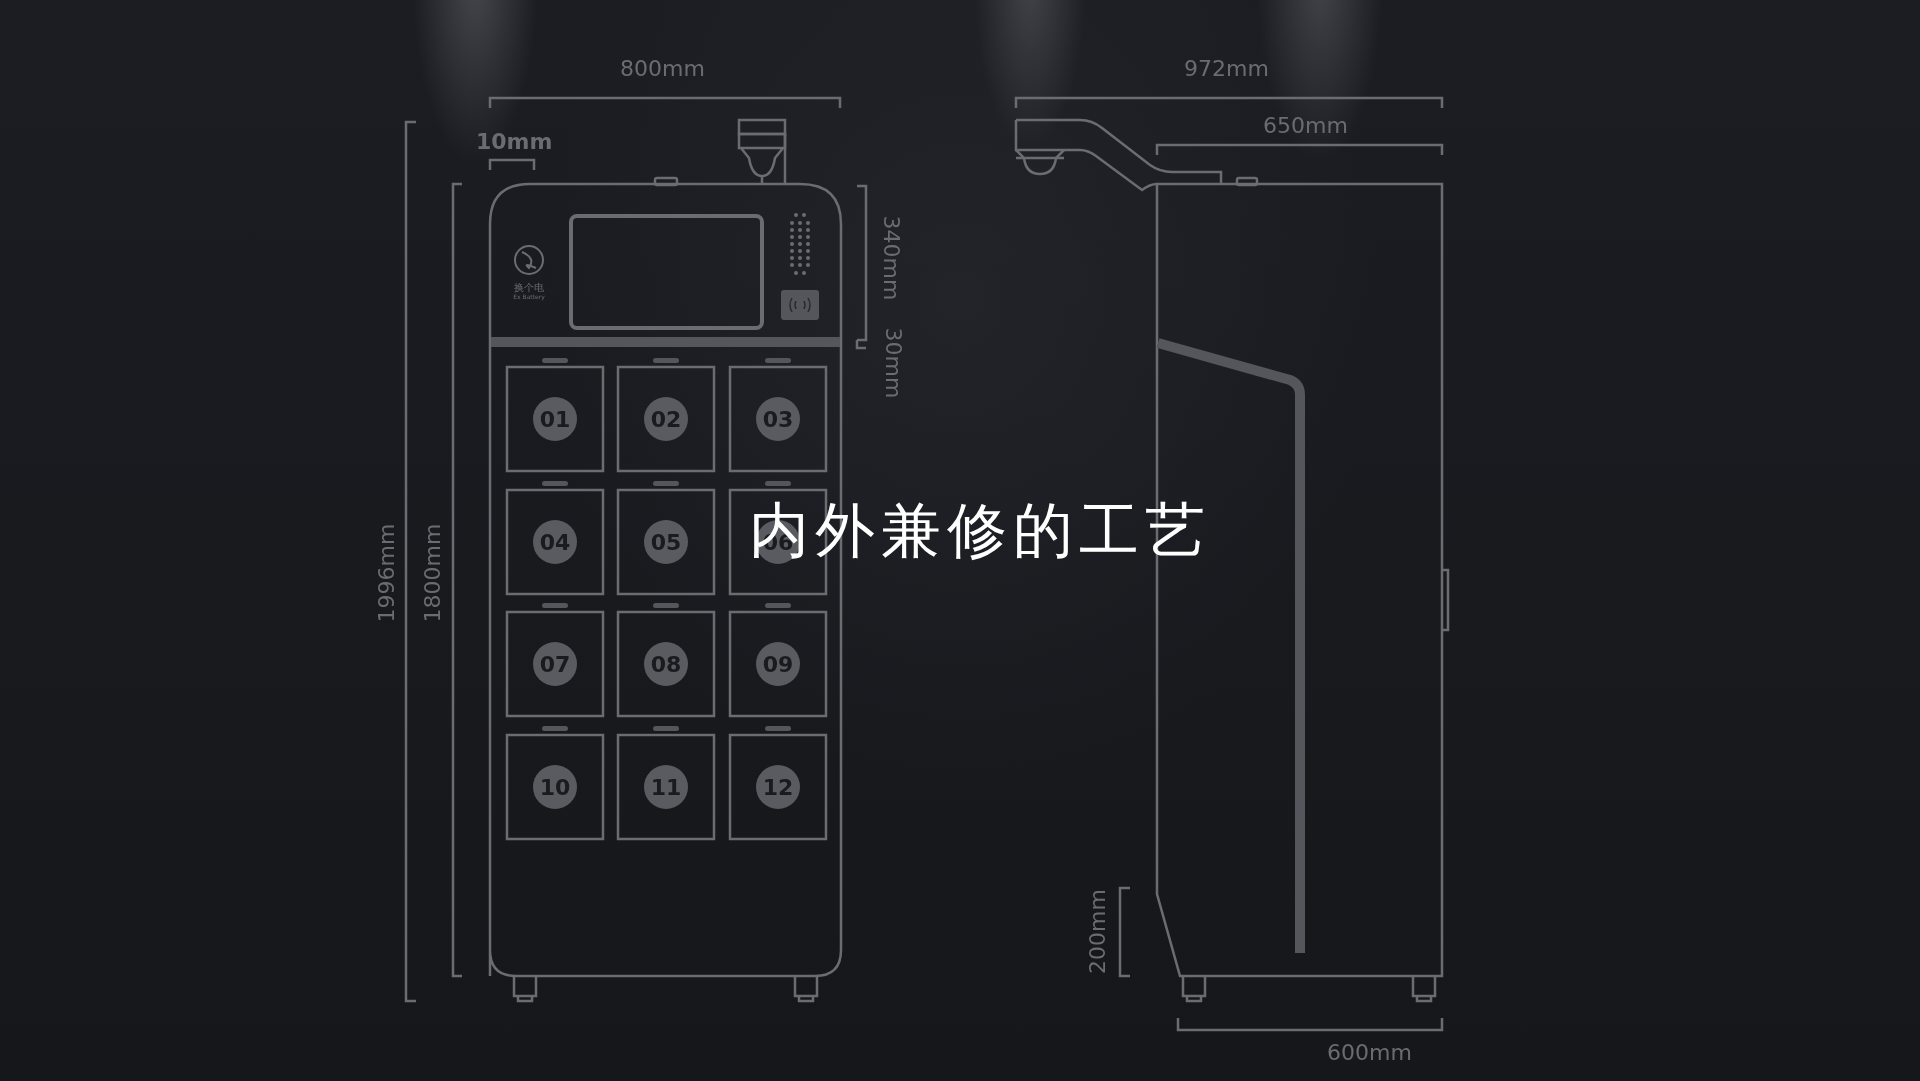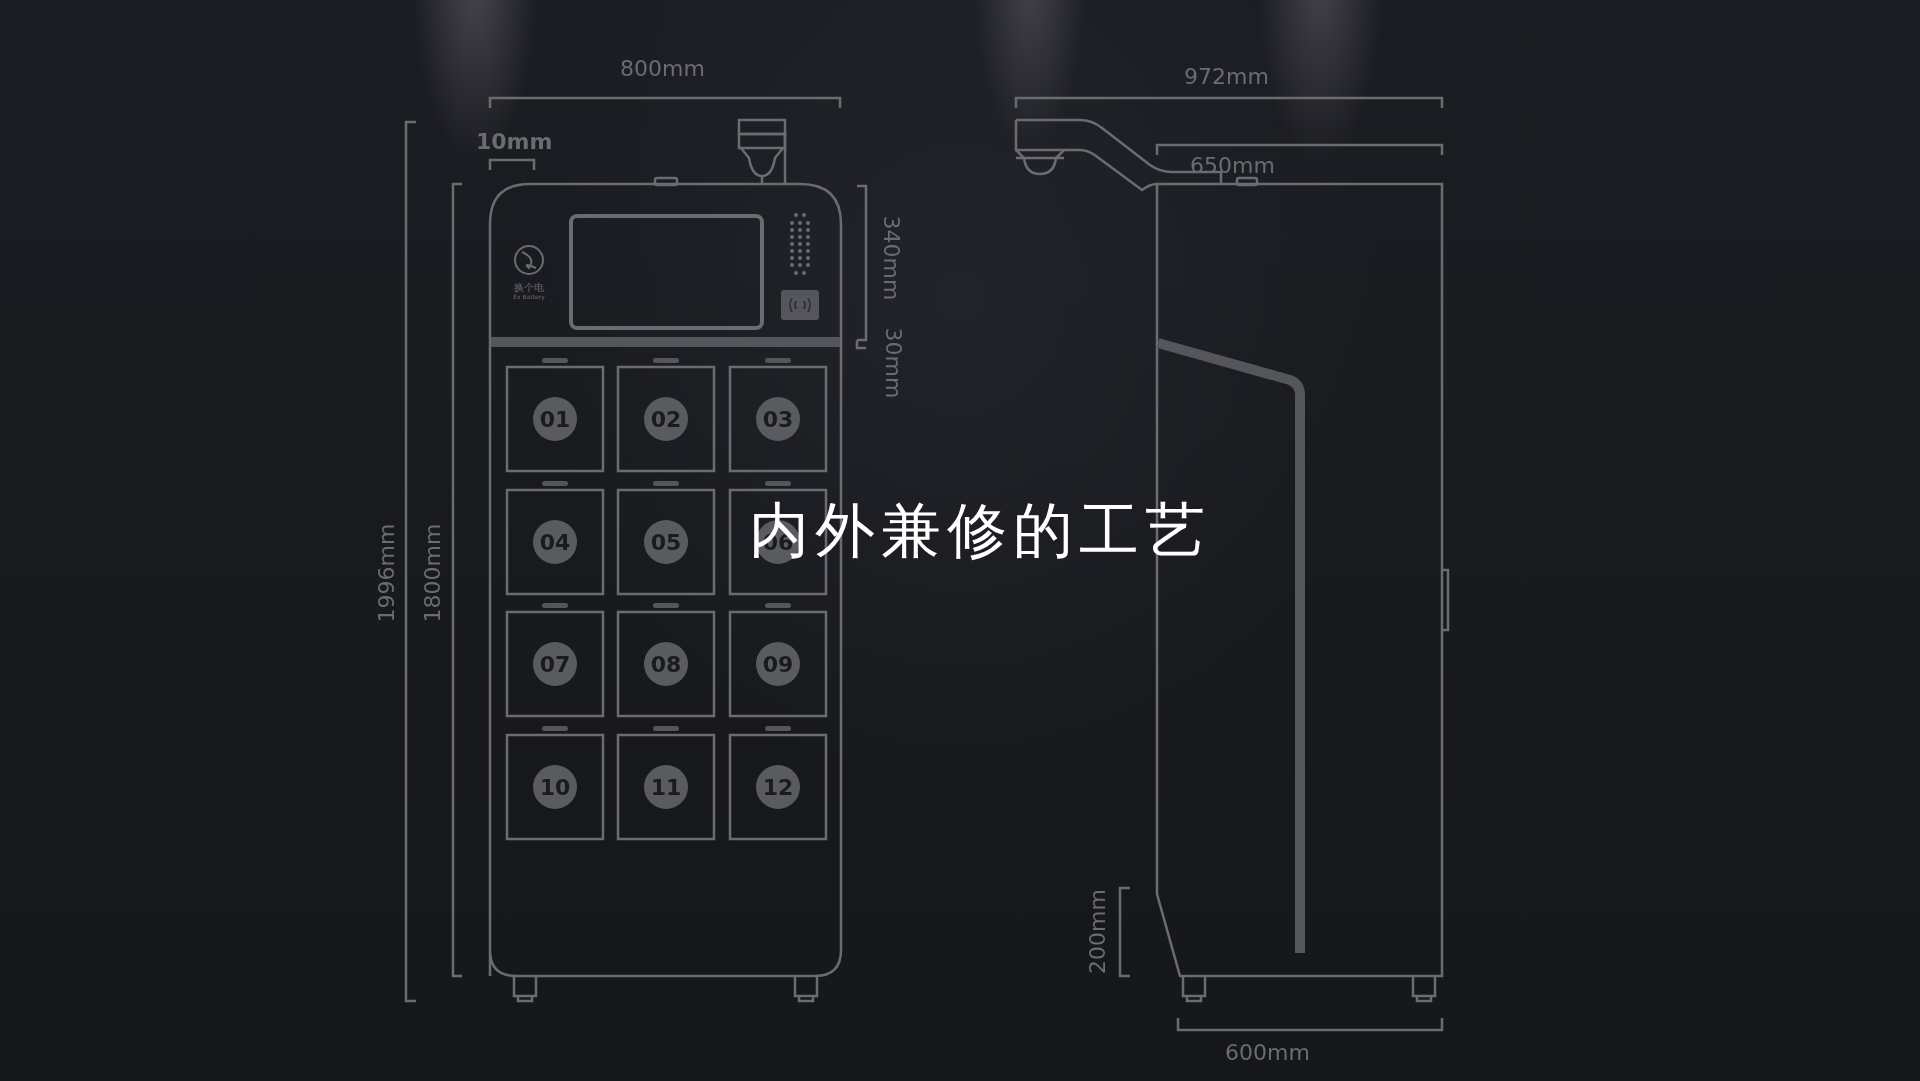--- a/index.html
+++ b/index.html
@@ -188,18 +188,18 @@
   <path d="M1158 343 L1290 380 Q1300 384 1300 395 V953" stroke="#55565c" stroke-width="10" fill="none"></path>
 </svg>
 
 <div class="dim" style="left:620px;top:56px;">800mm</div>
 <div class="dim" style="left:476px;top:129px;font-weight:bold;">10mm</div>
 <div class="dim vert" style="left:341px;top:565px;width:90px;text-align:center;">1996mm</div>
 <div class="dim vert" style="left:387px;top:565px;width:90px;text-align:center;">1800mm</div>
 <div class="dim vert-r" style="left:851px;top:243px;width:80px;text-align:center;">340mm</div>
 <div class="dim vert-r" style="left:858px;top:350px;width:70px;text-align:center;">30mm</div>
 
-<div class="dim" style="left:1184px;top:64px;">972mm</div>
-<div class="dim" style="left:1190px;top:113px;margin-top:40px;">650mm</div>
+<div class="dim" style="left:1184px;top:56px;">972mm</div>
+<div class="dim" style="left:1263px;top:113px;">650mm</div>
 <div class="dim vert" style="left:1052px;top:919px;width:90px;text-align:center;">200mm</div>
-<div class="dim" style="left:1225px;top:1040px;">600mm</div>
+<div class="dim" style="left:1327px;top:1040px;">600mm</div>
 
 <div class="title">内外兼修的工艺</div>
 
 </body></html>

